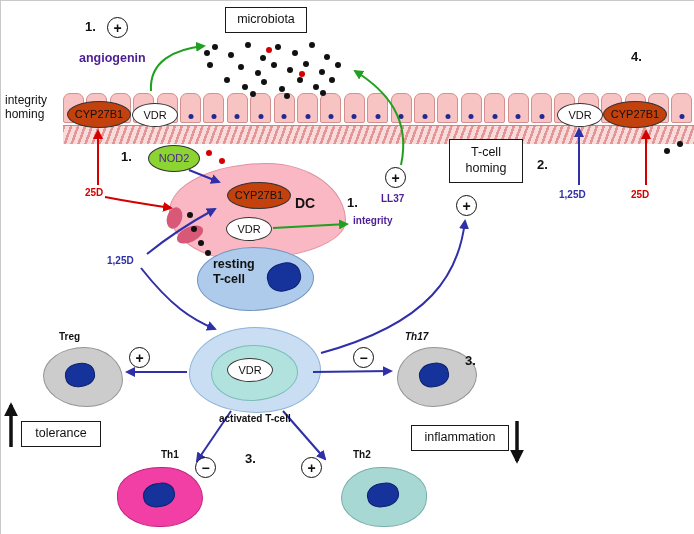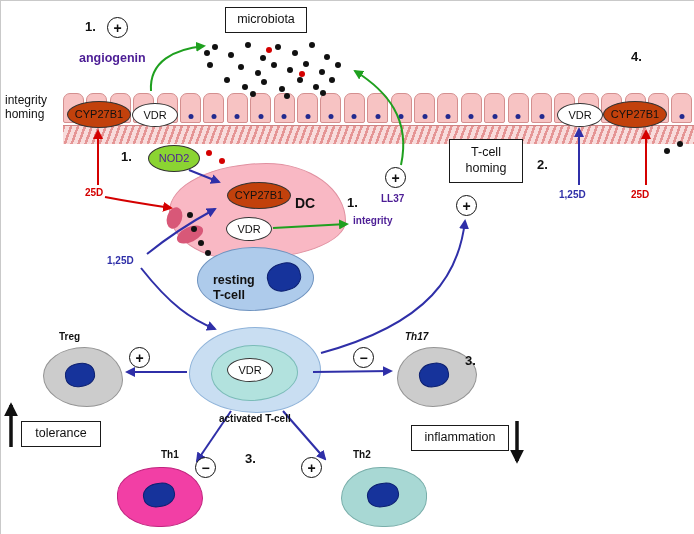--- a/index.html
+++ b/index.html
@@ -289,21 +289,21 @@
   </div>
   <span class="abs step" style="left:536px;top:156px;">2.</span>
   <div class="abs sign" style="left:455px;top:194px;">
       <span>+</span>
     </div>
 
   <span class="abs lbl blue" style="left:558px;top:188px;">1,25D</span>
   <span class="abs lbl red" style="left:630px;top:188px;">25D</span>
   <span class="abs lbl blue" style="left:106px;top:254px;">1,25D</span>
 
-  <div class="abs lbl" style="left:212px;top:272px;font-size:12.5px;">
+  <div class="abs lbl" style="left:212px;top:256px;font-size:12.5px;">
     <div>resting</div>
     <div>T-cell</div>
   </div>
 
   <div class="abs oval" style="left:226px;top:357px;width:44px;height:22px;">
     <span>VDR</span>
     </div>
   <span class="abs lbl" style="left:192px;top:412px;margin-left:26px;">activated T-cell</span>
 
   <span class="abs lbl" style="left:58px;top:330px;">Treg</span>

